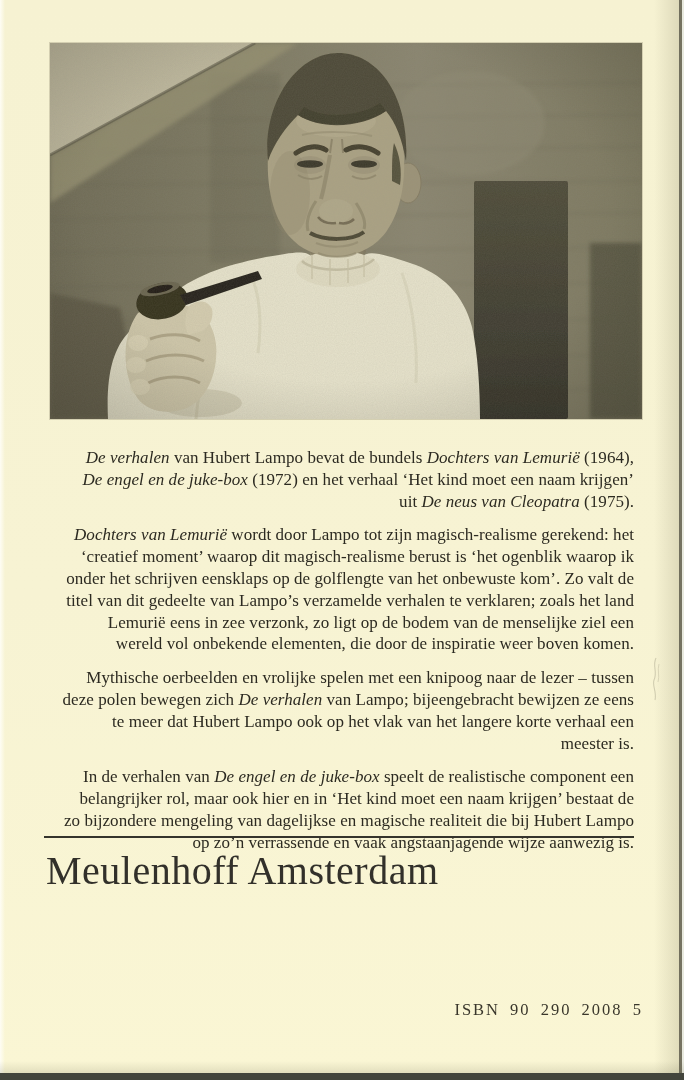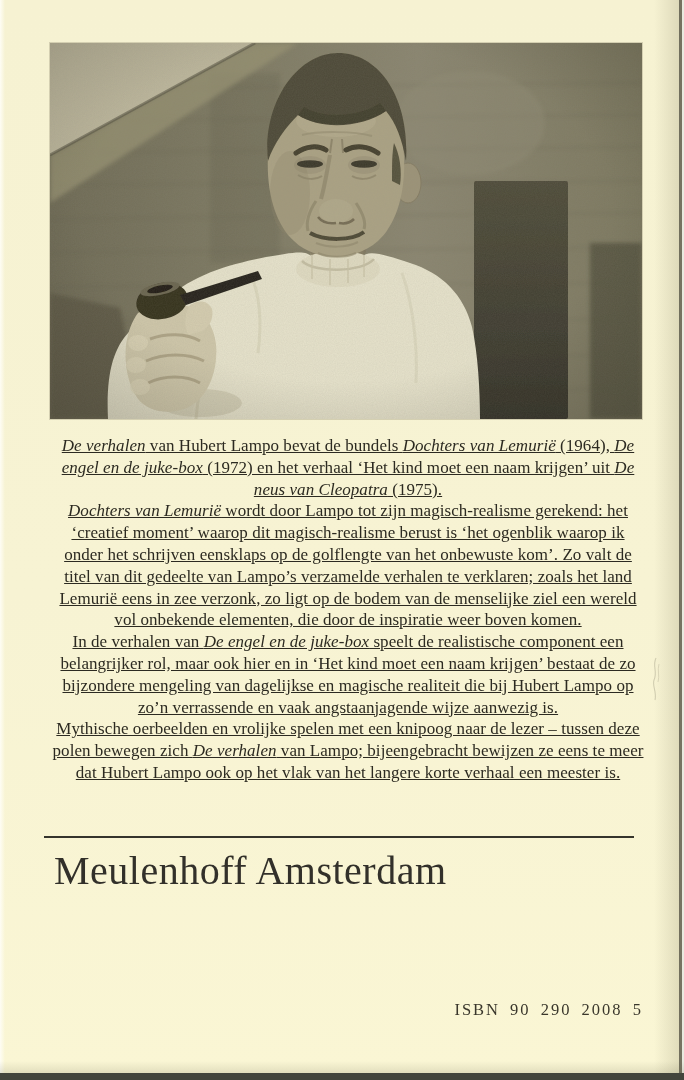--- a/index.html
+++ b/index.html
@@ -25,26 +25,26 @@
   .edge-bottom-shade{position:absolute;left:0;bottom:7px;width:100%;height:12px;
     background:linear-gradient(to bottom,rgba(90,88,60,0),rgba(90,88,60,0.15));}
   .edge-bottom{position:absolute;left:0;bottom:0;width:100%;height:7px;background:var(--bottom-band);}
 
   .photo{position:absolute;left:50px;top:43px;width:592px;height:376px;margin:0;
     box-shadow:0 0 0 1px rgba(110,105,80,.25);}
   .photo svg{display:block;width:100%;height:100%;}
 
   .blurb{position:absolute;left:50px;top:435px;width:596px;
     font-size:17px;line-height:21.8px;letter-spacing:.05px;color:var(--ink);}
-  .blurb p{margin:0;padding:0;text-align:center;text-decoration:underline;}
+  .blurb p{margin:12px;padding:0;text-align:right;}
   .blurb i{font-style:italic;}
 
   .rule{position:absolute;left:44px;top:836px;width:590px;height:2px;background:var(--rule);}
 
-  .publisher{position:absolute;left:54px;top:848px;margin:0;
+  .publisher{position:absolute;left:46px;top:848px;margin:0;
     font-size:40px;font-weight:normal;line-height:1.15;letter-spacing:.5px;color:#32302a;}
 
   .isbn{position:absolute;right:41px;top:1000px;
     font-size:16.5px;letter-spacing:2px;word-spacing:4px;color:#3a372c;}
 
   .pencil{position:absolute;left:648px;top:656px;opacity:.55;}
 </style>
 </head>
 <body>
 
@@ -191,22 +191,22 @@
       </g>
 
       <rect x="0" y="0" width="592" height="376" filter="url(#grain)" opacity="0.3"></rect>
       <rect x="0" y="0" width="592" height="376" fill="url(#vign)"></rect>
     </svg>
   </figure>
 
   <section class="blurb">
       <p><i>De verhalen</i><span> van Hubert Lampo bevat de bundels </span><i>Dochters van Lemurië</i><span> (1964), </span><i>De engel en de juke-box</i><span> (1972) en het verhaal ‘Het kind moet een naam krijgen’ uit </span><i>De neus van Cleopatra</i><span> (1975).</span></p>
       <p><i>Dochters van Lemurië</i><span> wordt door Lampo tot zijn magisch-realisme gerekend: het ‘creatief moment’ waarop dit magisch-realisme berust is ‘het ogenblik waarop ik onder het schrijven eensklaps op de golflengte van het onbewuste kom’. Zo valt de titel van dit gedeelte van Lampo’s verzamelde verhalen te verklaren; zoals het land Lemurië eens in zee verzonk, zo ligt op de bodem van de menselijke ziel een wereld vol onbekende elementen, die door de inspiratie weer boven komen.</span></p>
+      <p><span>Mythische oerbeelden en vrolijke spelen met een knipoog naar de lezer – tussen deze polen bewegen zich </span><i>De verhalen</i><span> van Lampo; bijeengebracht bewijzen ze eens te meer dat Hubert Lampo ook op het vlak van het langere korte verhaal een meester is.</span></p>
       <p><span>In de verhalen van </span><i>De engel en de juke-box</i><span> speelt de realistische component een belangrijker rol, maar ook hier en in ‘Het kind moet een naam krijgen’ bestaat de zo bijzondere mengeling van dagelijkse en magische realiteit die bij Hubert Lampo op zo’n verrassende en vaak angstaanjagende wijze aanwezig is.</span></p>
-      <p><span>Mythische oerbeelden en vrolijke spelen met een knipoog naar de lezer – tussen deze polen bewegen zich </span><i>De verhalen</i><span> van Lampo; bijeengebracht bewijzen ze eens te meer dat Hubert Lampo ook op het vlak van het langere korte verhaal een meester is.</span></p>
     </section>
 
   <div class="rule"></div>
 
   <h1 class="publisher">Meulenhoff Amsterdam</h1>
 
   <div class="isbn">ISBN 90 290 2008 5</div>
 
   <svg class="pencil" width="16" height="48" viewBox="0 0 16 48">
     <path d="M8,2 C4,10 10,16 6,24 C4,30 9,36 7,44" stroke="var(--pencil)" stroke-width="1.1" fill="none" opacity="0.5"></path>

